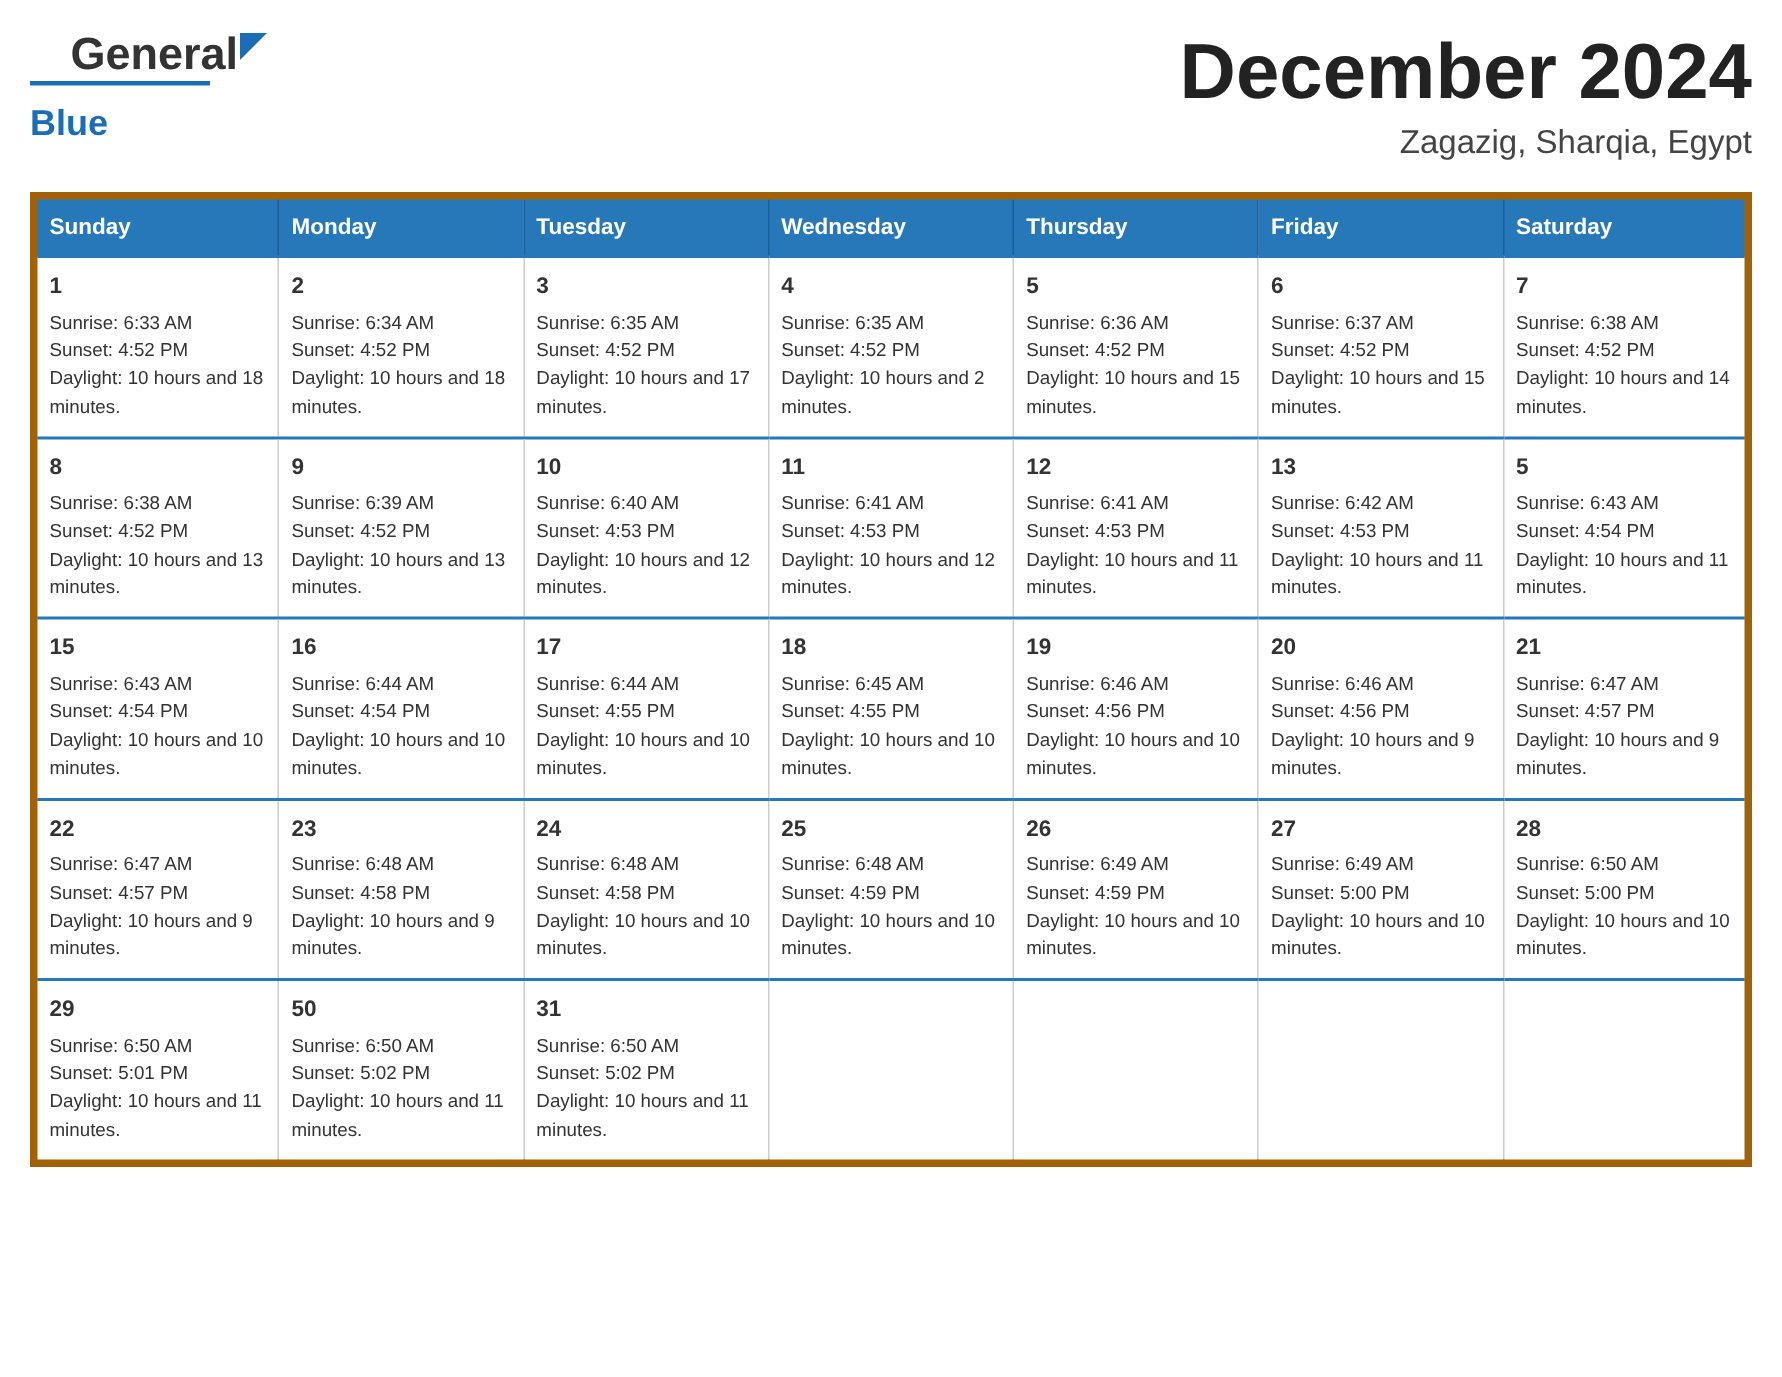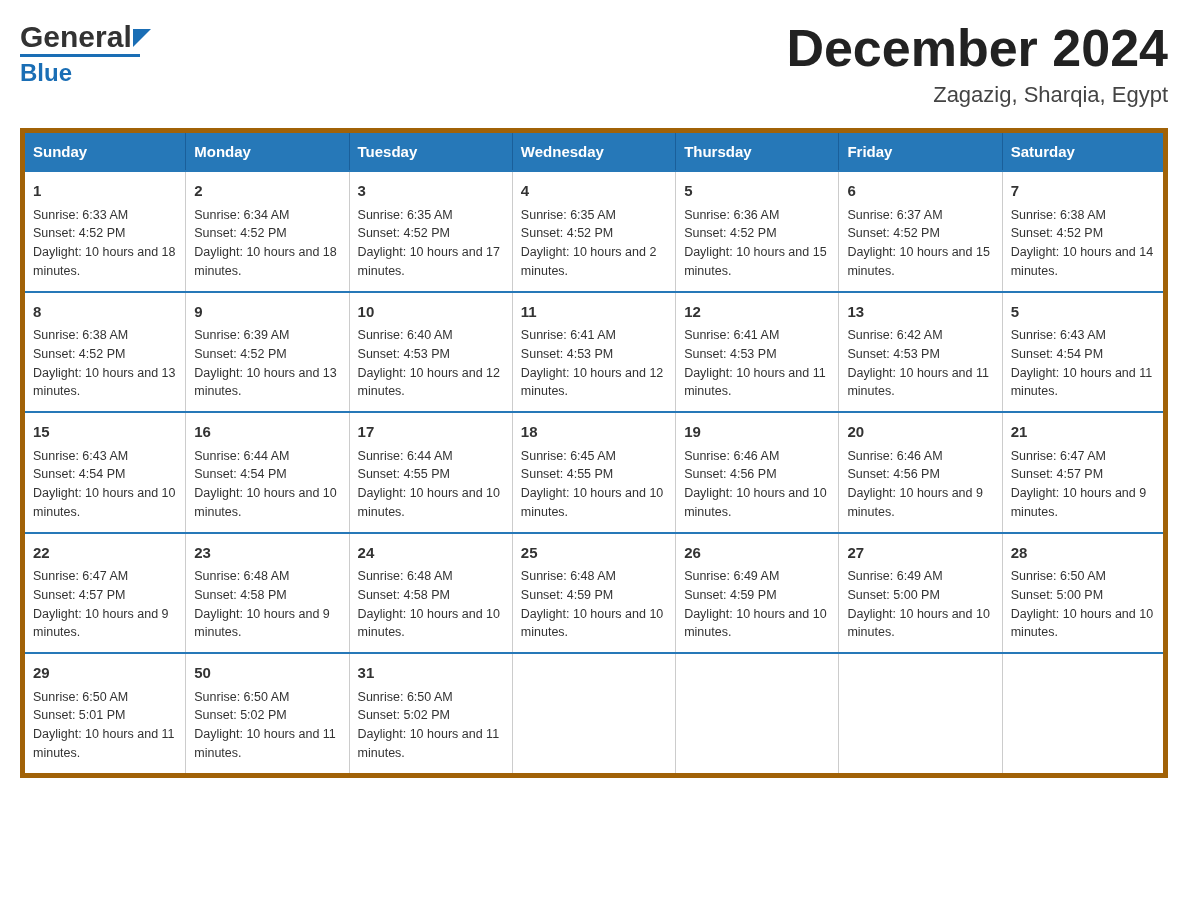--- a/index.html
+++ b/index.html
@@ -19,21 +19,21 @@
     }
 
     .logo {
       display: flex;
       flex-direction: column;
       align-items: flex-start;
     }
 
     .logo-row {
       display: flex;
-      align-items: center;
+      margin-left: 27px;
     }
 
     .title-area {
       text-align: right;
     }
 
     .month-title {
       font-size: 52px;
       font-weight: bold;
       color: #222;
@@ -106,21 +106,21 @@
   <div class="logo">
     <div class="logo-row">
       <span style="font-size:30px; font-weight:bold; font-family:Arial,sans-serif; color:#333;">General</span>
       <svg width="18" height="18" viewBox="0 0 18 18" style="margin-left:1px; margin-top:2px;">
         <polygon points="0,0 18,0 0,18" fill="#1a6eb5"></polygon>
       </svg>
     </div>
     <div style="display:flex; align-items:center; gap:0;">
       <div style="width:120px; height:3px; background:#1a6eb5; margin-top:0;"></div>
     </div>
-    <div style="margin-top:2px;">
+    <div style="margin-top:12px;">
       <span style="font-size:24px; font-weight:bold; font-family:Arial,sans-serif; color:#1a6eb5;">Blue</span>
     </div>
   </div>
 
   <div class="title-area">
     <div class="month-title">December 2024</div>
     <div class="location">Zagazig, Sharqia, Egypt</div>
   </div>
 </div>
 

